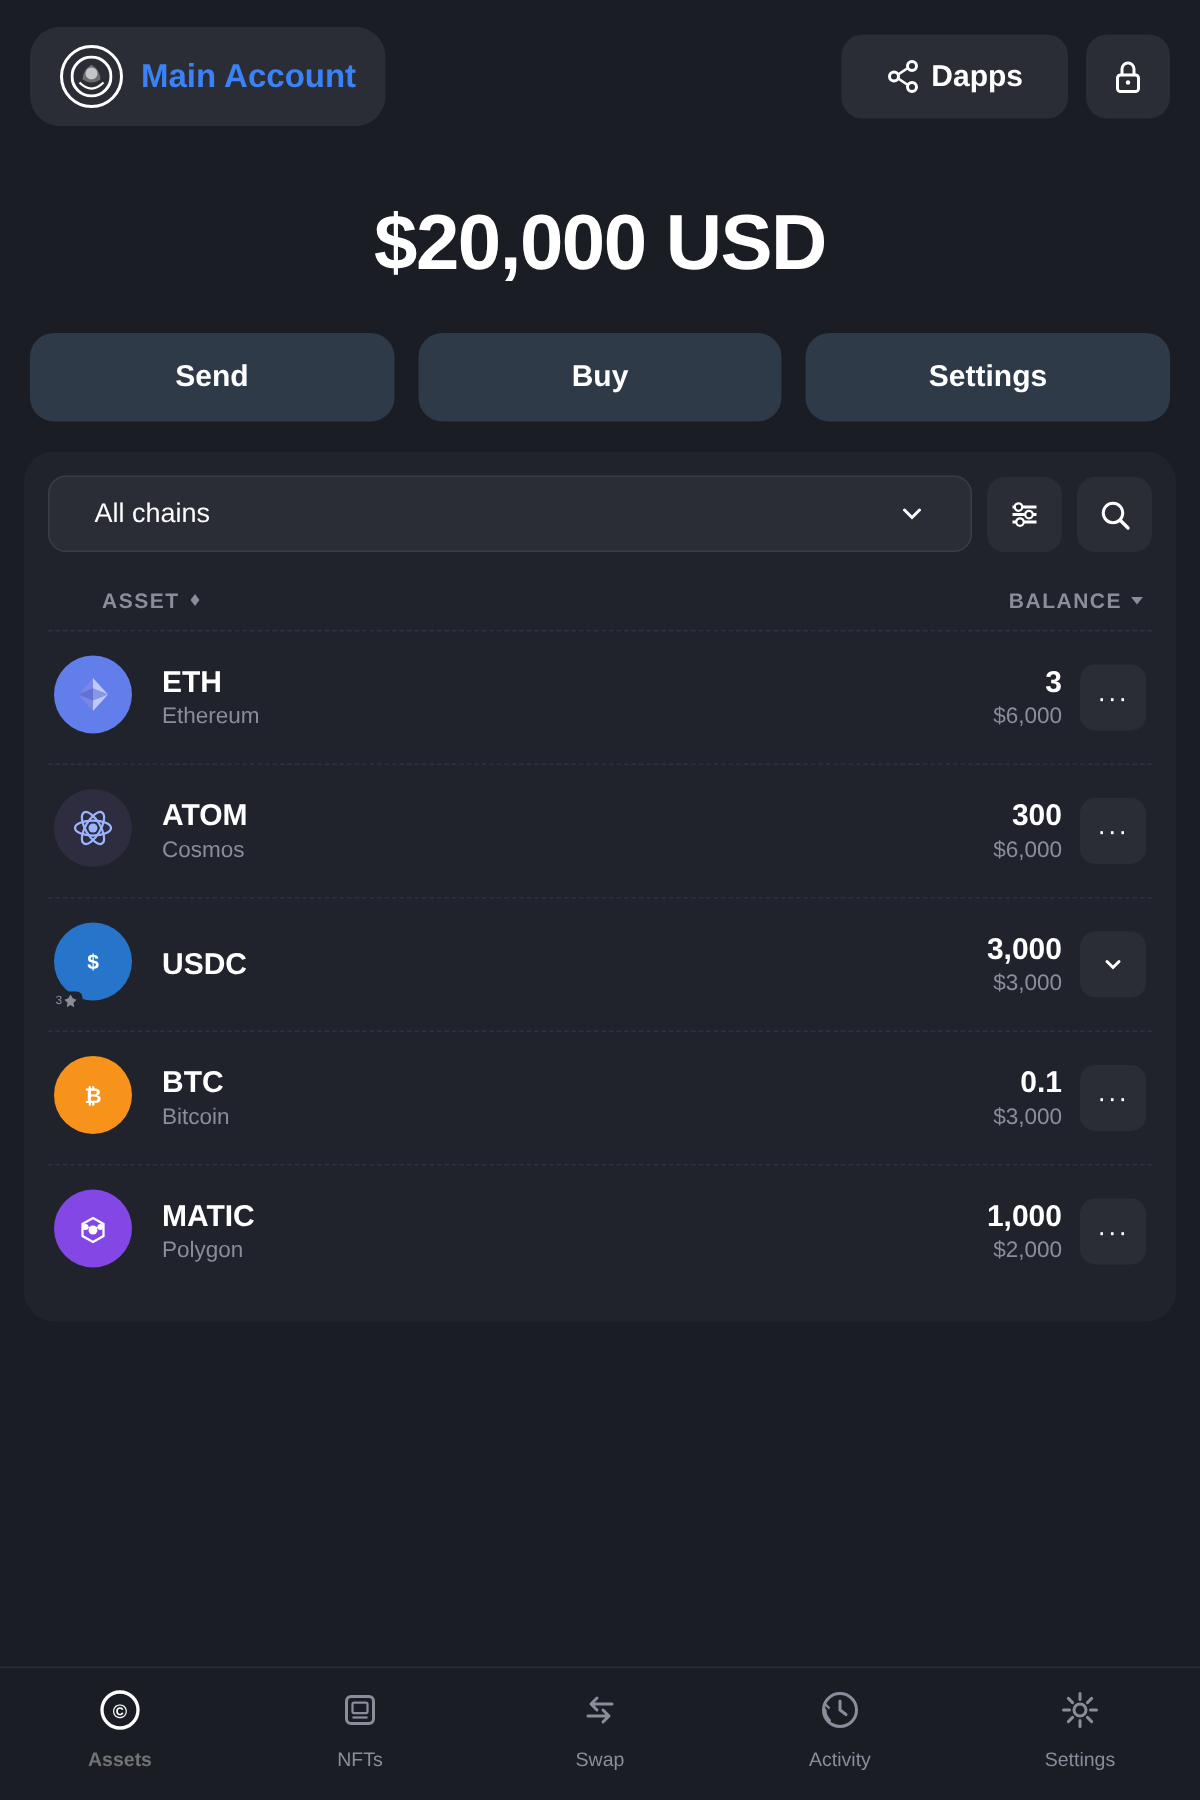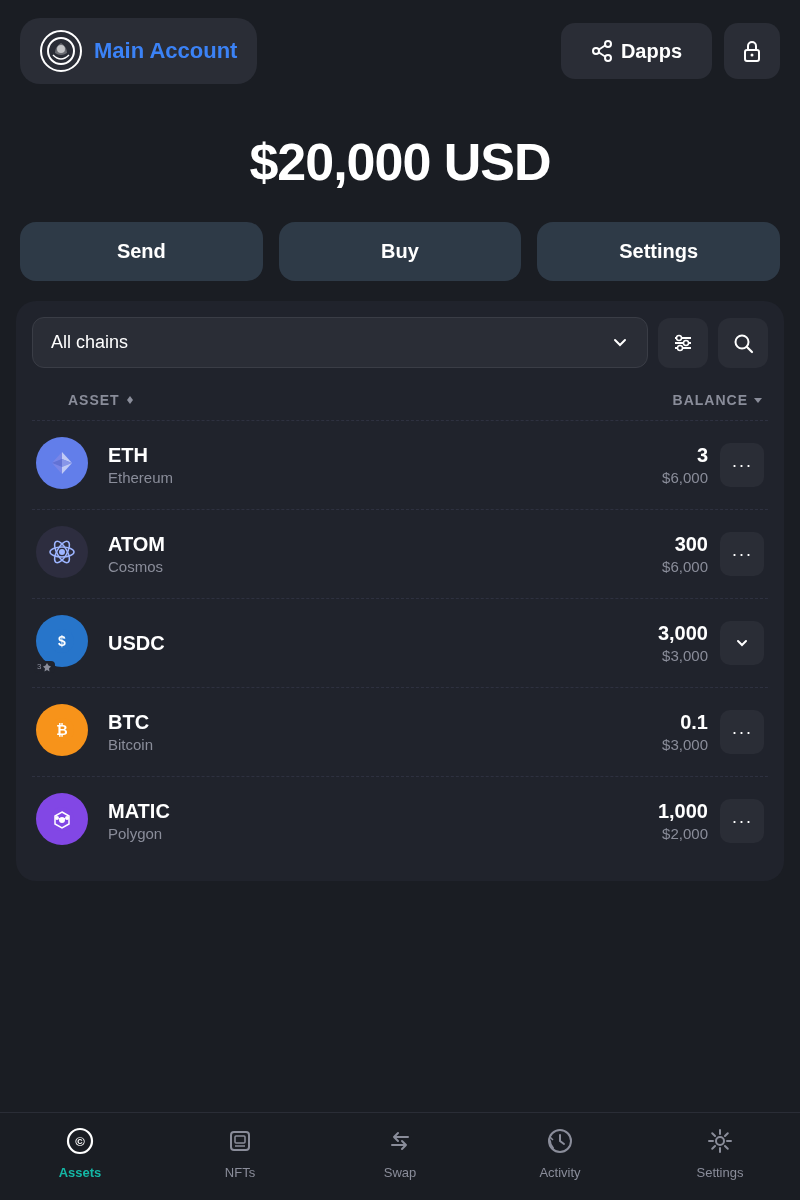--- a/index.html
+++ b/index.html
@@ -127,21 +127,21 @@
       gap: 10px;
       align-items: center;
       margin-bottom: 16px;
     }
 
     .chain-select {
       flex: 1;
       background: #2a2d36;
       border: 1px solid #3a3d46;
       border-radius: 12px;
-      padding: 14px 18px;
+      padding: 14px 30px;
       color: #fff;
       font-size: 18px;
       display: flex;
       align-items: center;
       justify-content: space-between;
       cursor: pointer;
     }
 
     .icon-btn {
       width: 50px;
@@ -280,21 +280,21 @@
       cursor: pointer;
       flex: 1;
     }
 
     .nav-label {
       font-size: 13px;
       color: #8a8d9a;
     }
 
     .nav-label.active {
-      color: #14b8a6;
+      color: #737373;
       font-weight: 600;
     }
 
     
     .eth-icon { background: #627eea; }
      
     .atom-icon { background: #2d2d3f; }
     
     .usdc-icon { background: #2775ca; }
     

